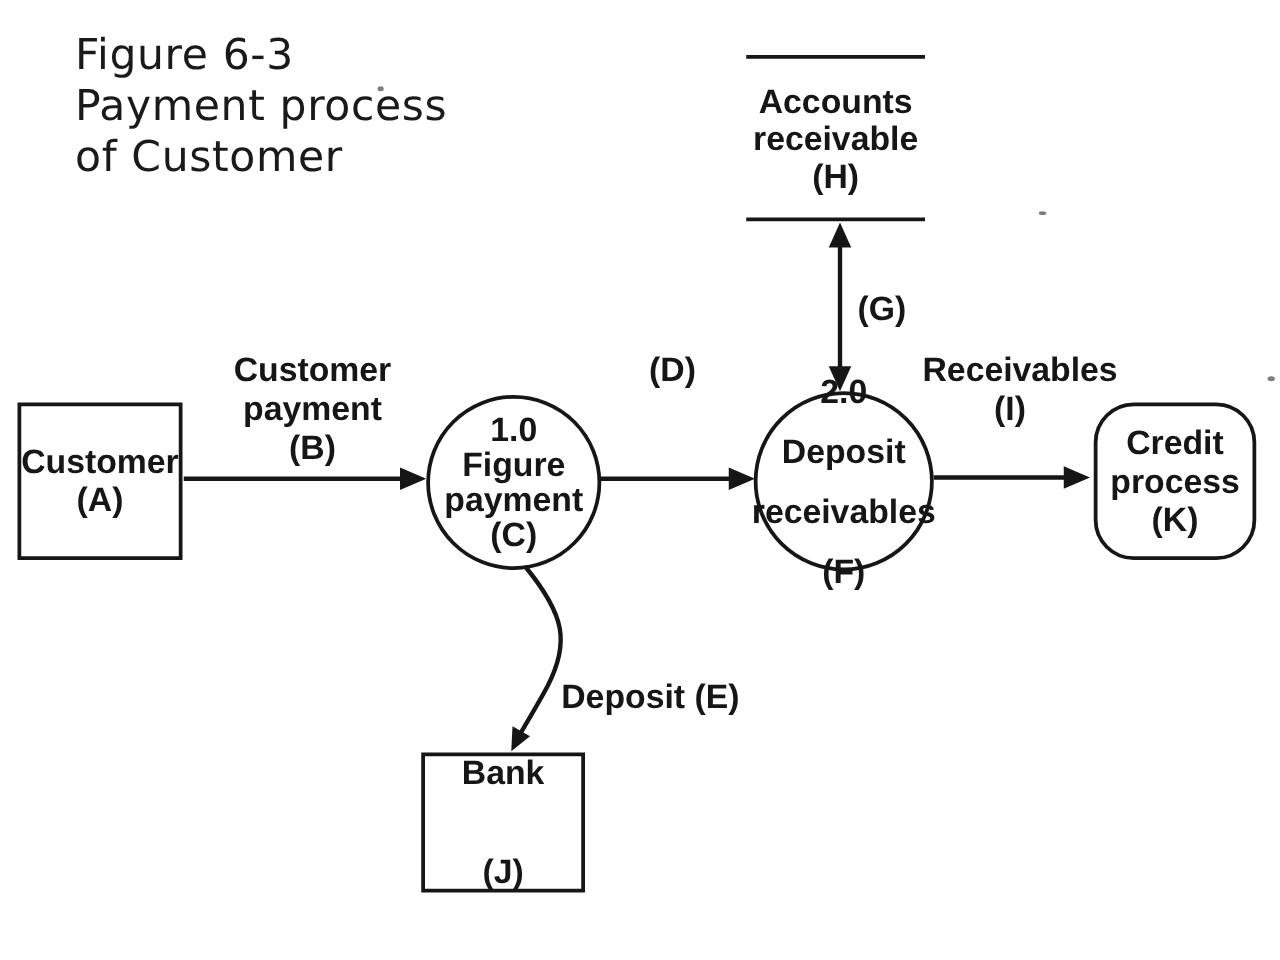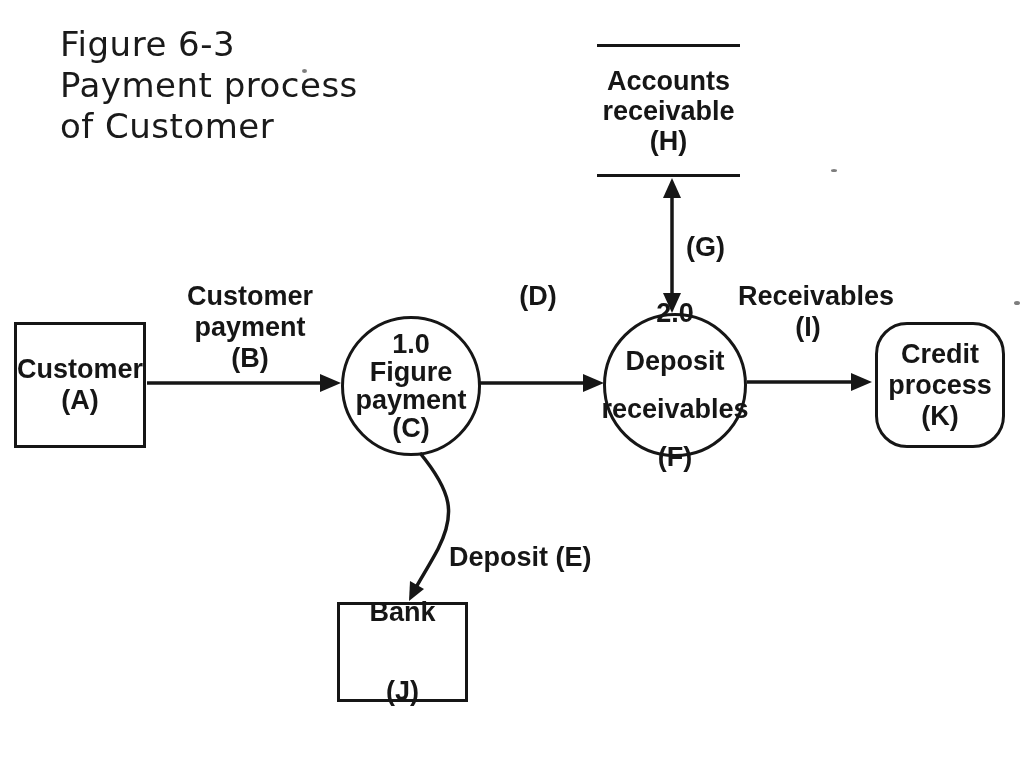--- a/index.html
+++ b/index.html
@@ -134,21 +134,21 @@
     <div>receivables</div>
     <div>(F)</div>
   </div>
 
   <div class="node-box dfd-text" style="left:875px; top:322px; width:130px; height:126px;border-radius:32px;">
     <div>Credit</div>
     <div>process</div>
     <div>(K)</div>
   </div>
 
-  <div class="node-box dfd-text" style="left:337px; top:602px; width:131px; height:100px;gap:48px;">
+  <div class="node-box dfd-text" style="left:337px; top:602px; width:131px; height:112px;gap:48px;">
     <div>Bank</div>
     <div>(J)</div>
   </div>
 
   <div class="flow-label dfd-text" style="left:180px; top:281px; width:140px;">
     <div>Customer</div>
     <div>payment</div>
     <div>(B)</div>
   </div>
 

